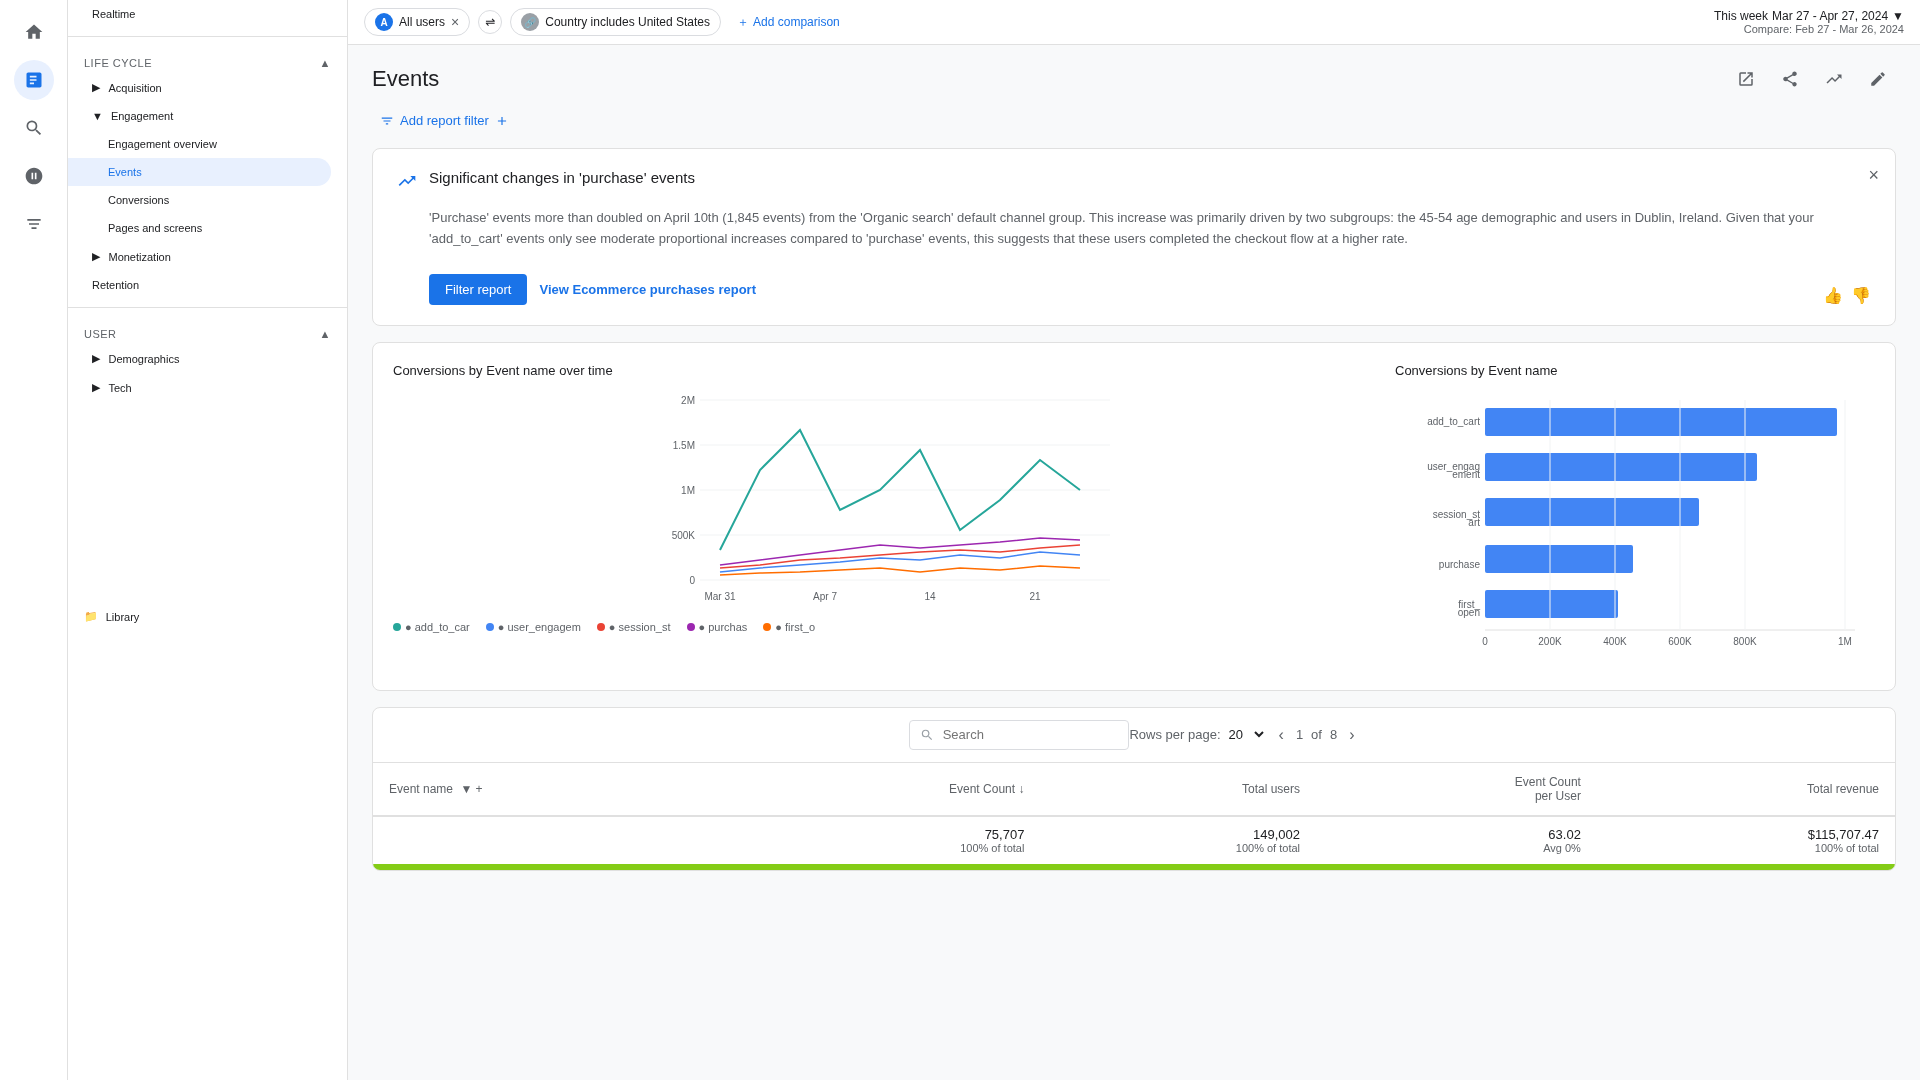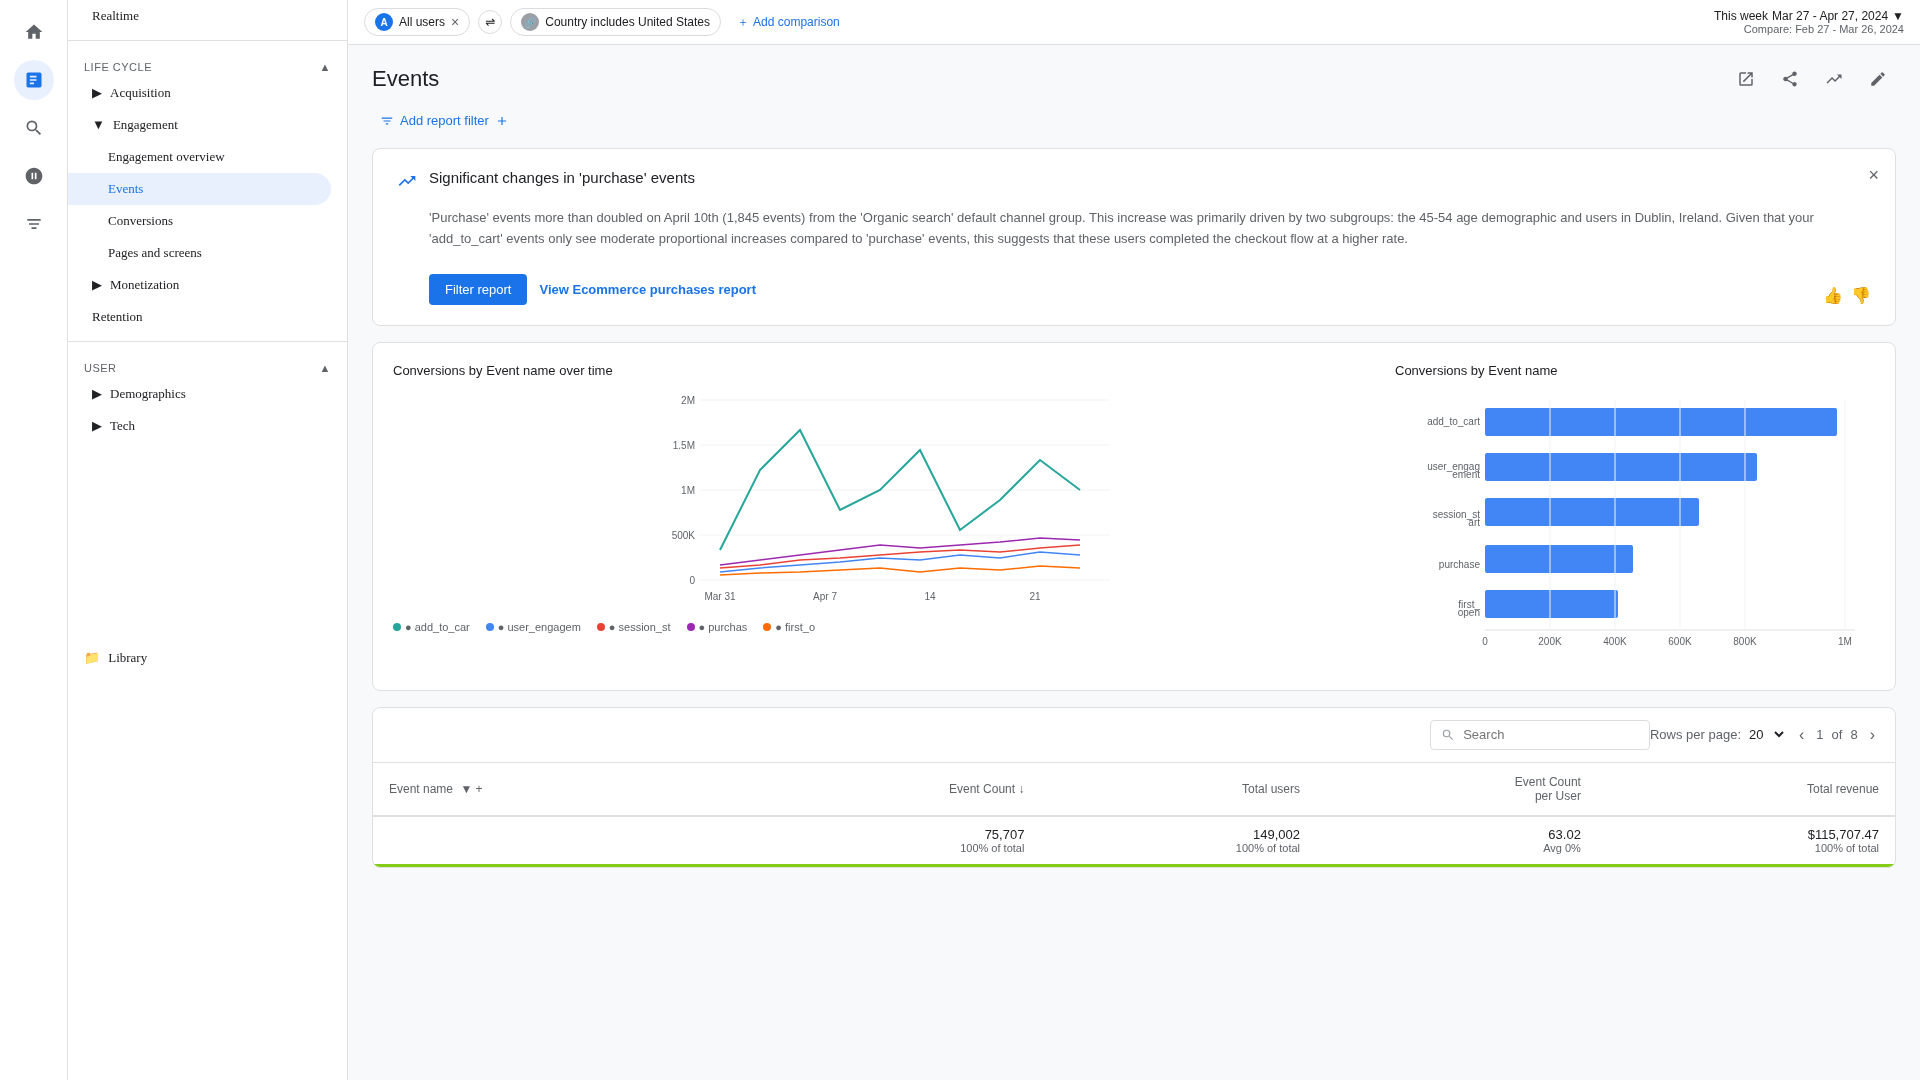--- a/index.html
+++ b/index.html
@@ -40,24 +40,23 @@
     }
     .nav-section-title {
       padding: 12px 16px 4px 16px;
       font-size: 11px; font-weight: 500; color: #5f6368;
       text-transform: uppercase; letter-spacing: 0.5px;
       display: flex; align-items: center; justify-content: space-between;
     }
     .nav-item {
       padding: 8px 16px 8px 24px;
       display: flex; align-items: center; gap: 8px;
-      cursor: pointer; color: #202124; font-size: 13px;
+      cursor: pointer; color: #202124; font-size: 11px;
       border-radius: 0 20px 20px 0;
       margin-right: 16px;
-      font-family: Liberation Serif, serif;
     }
     .nav-item.active { background: #e8f0fe; color: #1a73e8; font-weight: 500; }
     .nav-item.sub { padding-left: 40px; }
     .nav-divider { height: 1px; background: #e0e0e0; margin: 8px 0; }
 
     
     .main-content {
       flex: 1;
       display: flex;
       flex-direction: column;
@@ -155,21 +154,21 @@
     
     .table-section {
       background: #fff;
       border: 1px solid #e0e0e0;
       border-radius: 8px;
       padding: 0;
       overflow: hidden;
     }
     .table-toolbar {
       padding: 12px 16px;
-      display: flex; align-items: center; justify-content: flex-end;
+      display: flex; align-items: center; justify-content: center;
       border-bottom: 1px solid #e0e0e0;
     }
     .search-input-wrap {
       display: flex; align-items: center; gap: 8px;
       border: 1px solid #dadce0; border-radius: 4px; padding: 6px 10px;
       width: 220px;
     }
     .search-input-wrap input { border: none; outline: none; font-size: 13px; width: 100%; }
     .pagination { display: flex; align-items: center; gap: 8px; font-size: 13px; color: #5f6368; }
     .rows-per-page { display: flex; align-items: center; gap: 4px; }
@@ -178,21 +177,21 @@
 
     table { width: 100%; border-collapse: collapse; }
     thead tr { border-bottom: 2px solid #e0e0e0; }
     th {
       padding: 12px 16px; text-align: left; font-size: 12px; font-weight: 500;
       color: #5f6368; background: #fff;
     }
     th.right { text-align: right; }
     td {
       padding: 10px 16px; font-size: 13px; color: #202124;
-      border-bottom: 3px solid #84cc16;
+      border-bottom: 6px solid #84cc16;
     }
     td.right { text-align: right; }
     td .sub-text { font-size: 11px; color: #5f6368; }
 
     
     .grid-line { stroke: #f1f3f4; stroke-width: 1; }
     .axis-label { font-size: 10px; fill: #5f6368; }
   </style>
 </head>
 <body>

